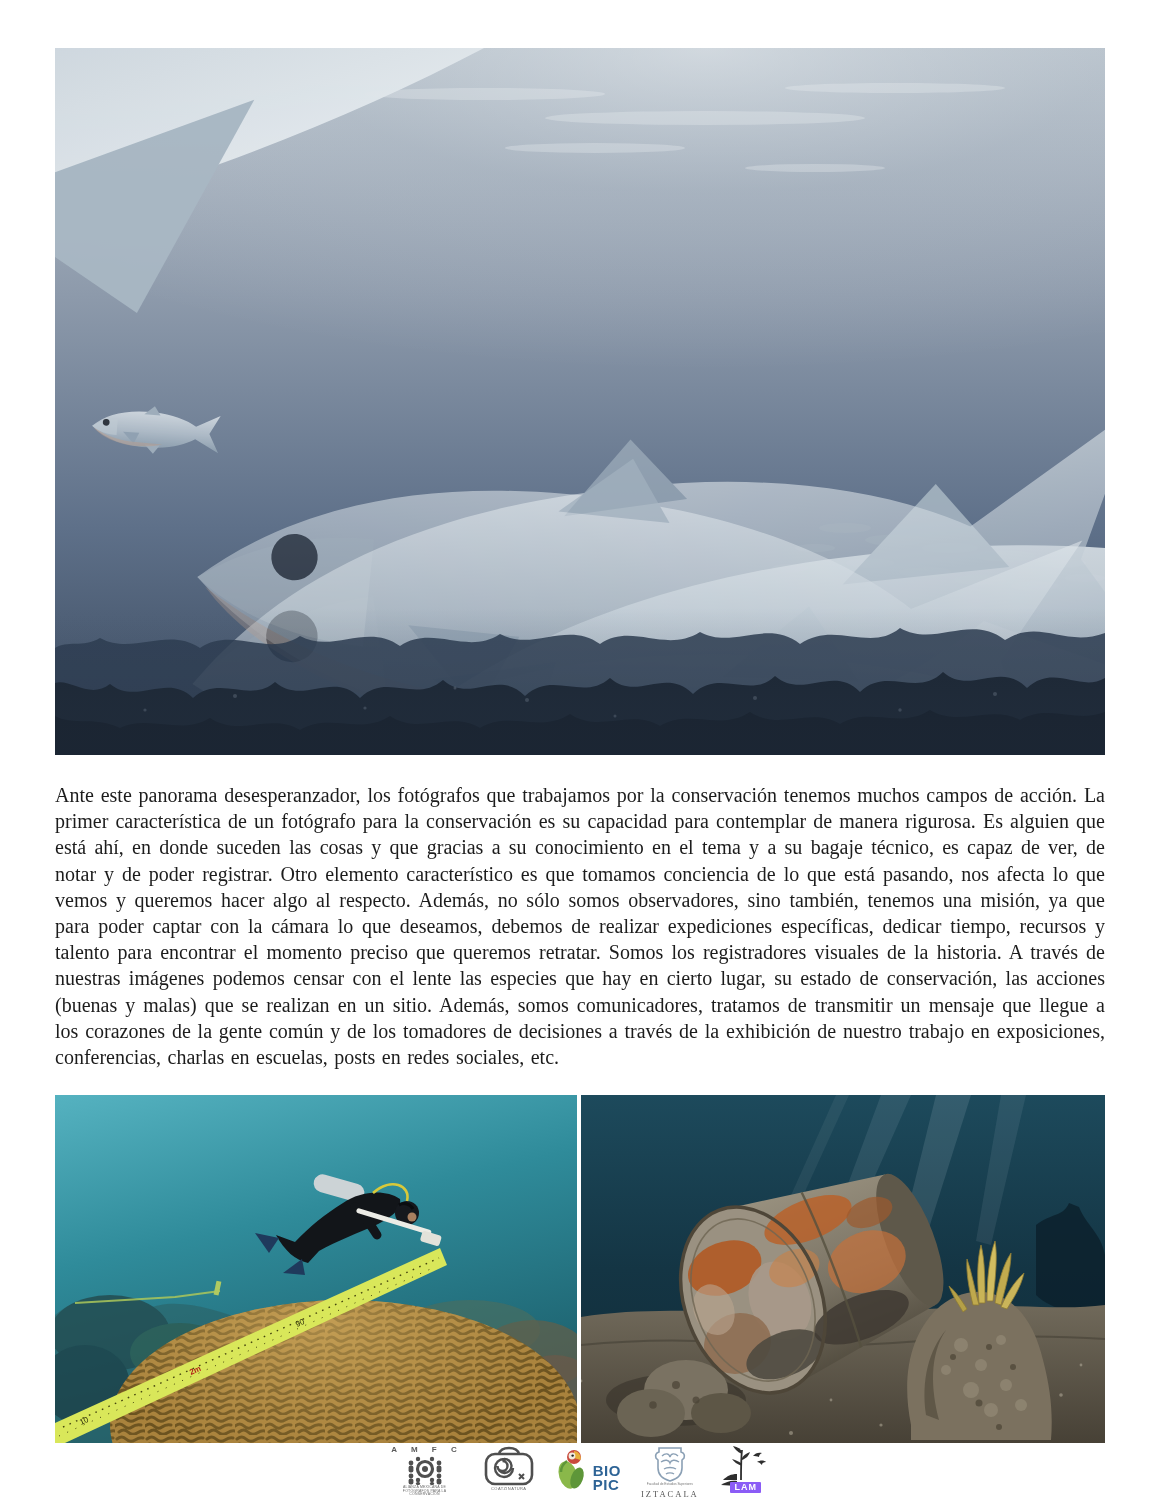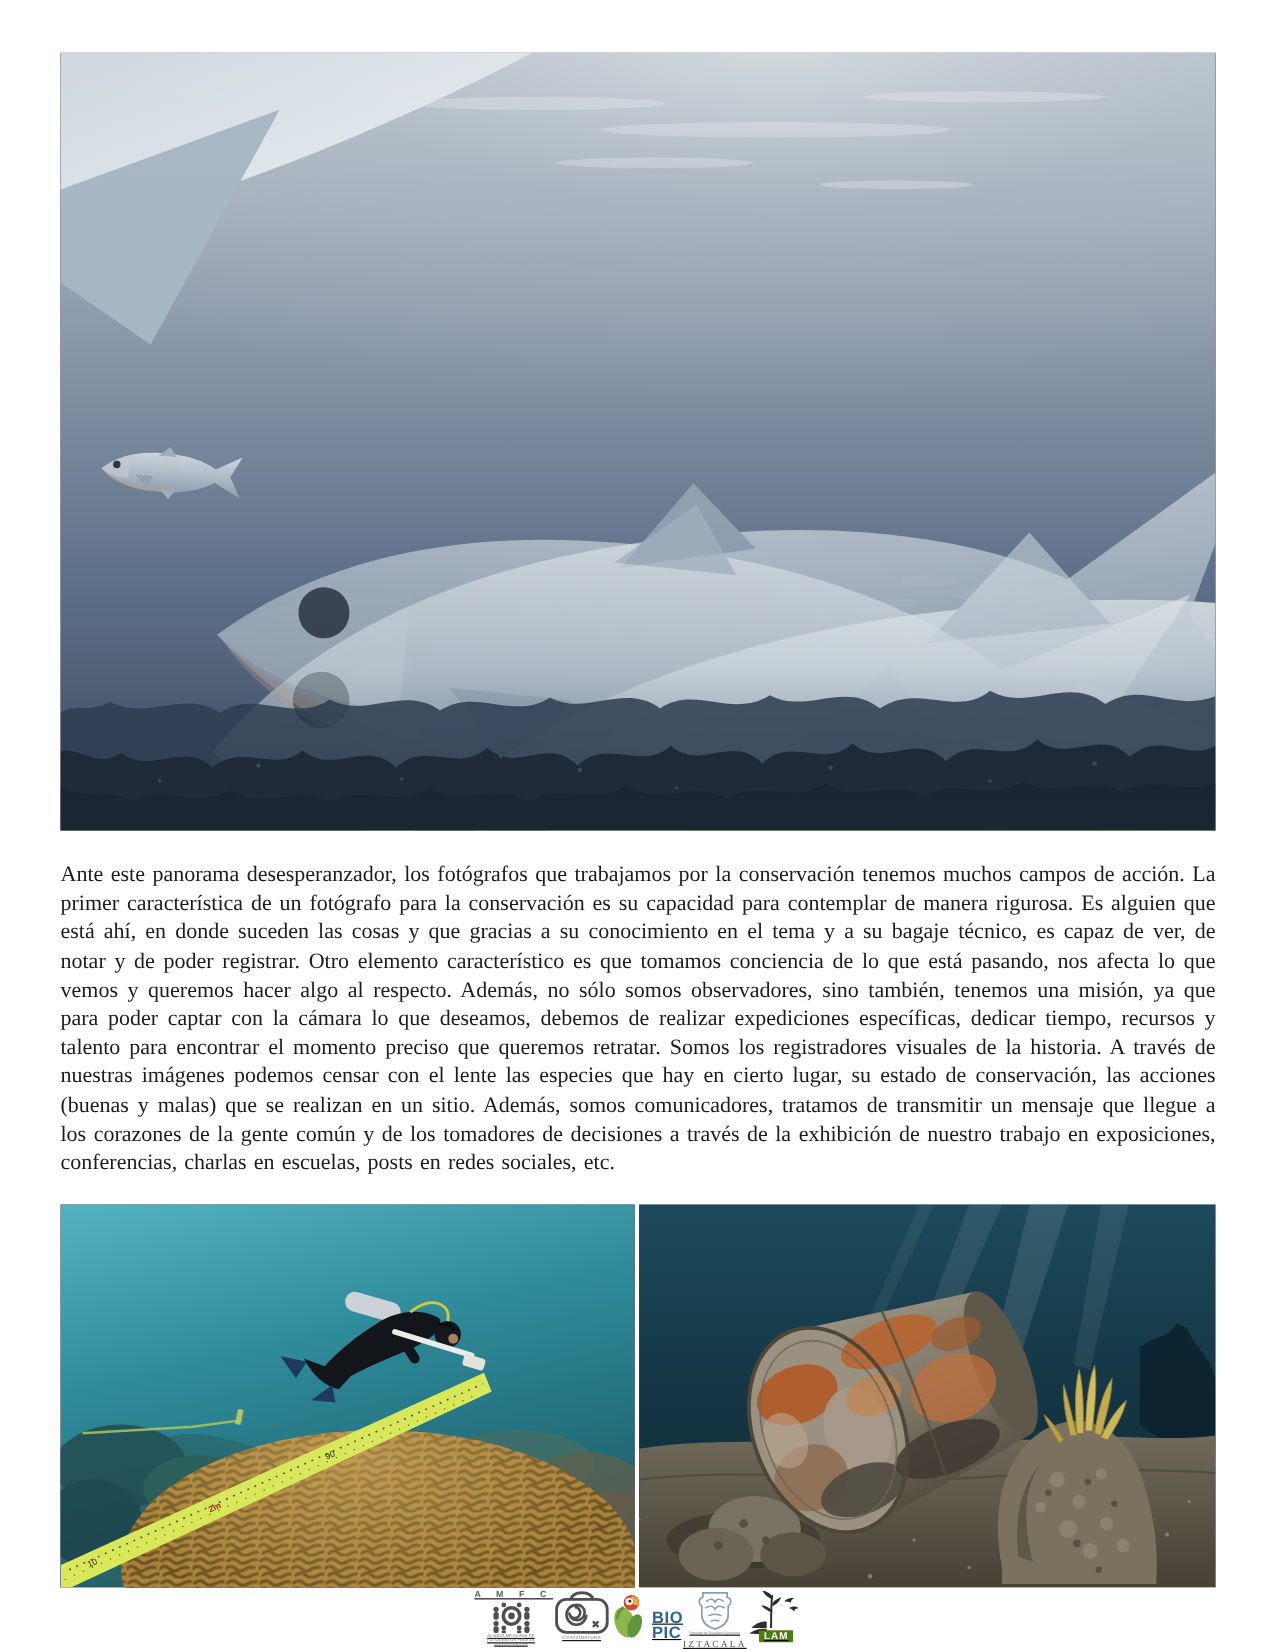--- a/index.html
+++ b/index.html
@@ -13,23 +13,22 @@
   #main-photo{left:55px;top:48px;width:1050px;height:707px;}
   #article-text{
     left:55px;top:762px;width:1050px;
     font-size:20px;line-height:26.2px;color:#1c1c1c;
     text-align:justify;text-justify:inter-word;word-spacing:1.5px;
   }
   #photo-left{left:55px;top:1095px;width:522px;height:348px;}
   #photo-right{left:581px;top:1095px;width:524px;height:348px;}
   #footer-logos{
     left:0;top:1446px;width:1159px;height:54px;
-    display:flex;justify-content:center;align-items:flex-start;
+    display:flex;justify-content:center;align-items:flex-start;gap:20px;
     font-family:"Liberation Sans", sans-serif;
-    text-decoration:underline;
   }
   .logo{display:flex;flex-direction:column;align-items:center;line-height:1;}
   .logo .tinytext{
     font-size:3.5px;color:#6a6a6a;text-align:center;letter-spacing:.2px;
     width:58px;margin-top:1px;
   }
   .amfc-acronym{
     font-size:8px;letter-spacing:6px;color:#5a5a5a;font-weight:bold;
     margin-bottom:1px;padding-left:5px;
   }
@@ -38,21 +37,21 @@
   .biopic-text{
     font-weight:bold;color:#2e6496;font-size:15px;line-height:.95;
     letter-spacing:.5px;font-family:"Liberation Sans",sans-serif;
   }
   .izta-label{
     font-size:8.5px;letter-spacing:2px;color:#555;margin-top:4px;
     font-family:"Liberation Serif",serif;
   }
   .izta-sub{font-size:3.2px;color:#777;margin-top:1px;}
   .lam-box{
-    background:#4d7c0f;color:#fff;font-weight:bold;font-size:9px;
+    background:#8b5cf6;color:#fff;font-weight:bold;font-size:9px;
     padding:1px 4px;letter-spacing:1px;border-radius:1px;margin-top:-6px;
   }
 </style>
 </head>
 <body>
 
 <figure id="main-photo">
   <svg width="1050" height="707" viewBox="0 0 1050 707">
     <defs>
       <linearGradient id="seaGrad" x1="0" y1="0" x2="0" y2="1">

